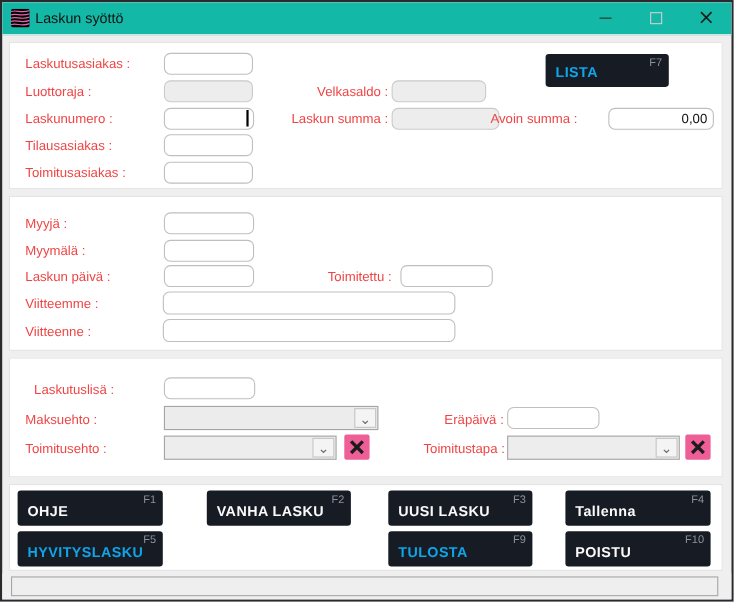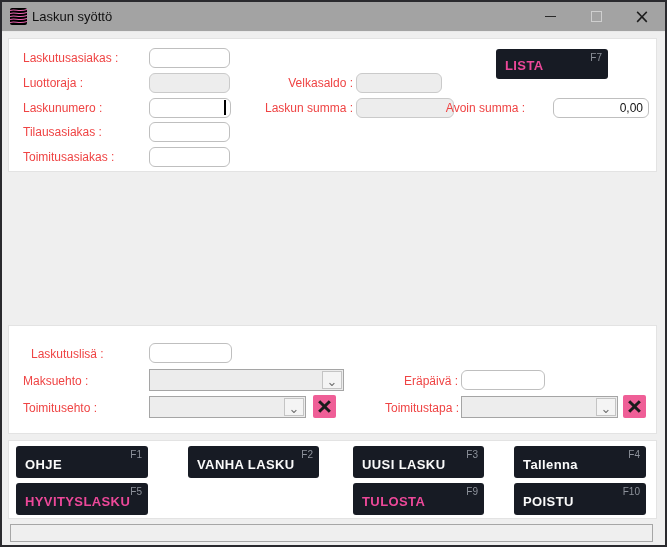--- a/index.html
+++ b/index.html
@@ -1,19 +1,19 @@
 <!DOCTYPE html>
 <html><head>
 <meta charset="utf-8">
 <style>
   html,body{margin:0;padding:0;background:#c9c9c9;font-family:"Liberation Sans","DejaVu Sans",sans-serif;}
   .window{position:relative;width:667px;height:547px;box-sizing:border-box;
           border:2px solid #2a2a2e;background:#efefef;overflow:hidden;}
   
-  .titlebar{position:absolute;left:0;top:0;right:0;height:29px;background:#a3a3a3;
+  .titlebar{position:absolute;left:0;top:0;right:0;height:29px;background:#14b8a6;
             border-bottom:1px solid #e9e9e9;}
   .title-text{position:absolute;left:30px;top:0;height:29px;line-height:29px;
               font-size:13px;color:#111;}
   .app-icon{position:absolute;left:8px;top:6px;width:17px;height:17px;}
   .cap-btn{position:absolute;top:0;width:46px;height:29px;text-align:center;cursor:default;}
   .cap-min{right:92px;} .cap-max{right:46px;} .cap-close{right:0;}
   .min-bar{position:absolute;left:18px;top:14px;width:11px;height:1px;background:#2a2a2a;}
   .max-square{position:absolute;left:18px;top:9px;width:9px;height:9px;border:1px solid #cfcfcf;}
   .close-glyph{display:inline-block;margin-top:2px;font-size:19px;line-height:25px;color:#1b1b1b;
                font-family:"DejaVu Sans",sans-serif;}
@@ -40,21 +40,21 @@
   
   .clear-btn{position:absolute;width:23px;height:23px;background:#ef5f97;border-radius:2px;cursor:pointer;}
   .clear-btn::before,.clear-btn::after{content:"";position:absolute;left:4px;top:10px;width:15px;height:3px;
         background:#1c1c1c;}
   .clear-btn::before{transform:rotate(45deg);} .clear-btn::after{transform:rotate(-45deg);}
   
   .btn{position:absolute;background:#171b24;border-radius:3px;cursor:pointer;}
   .btn-label{position:absolute;left:9px;bottom:6px;font-size:13px;font-weight:bold;
              letter-spacing:.4px;color:#fafafa;white-space:nowrap;}
   .btn .fkey{position:absolute;top:3px;right:6px;font-size:10px;color:#8d929b;}
-  .btn.disabled .btn-label{color:#ec4899;}
+  .btn.disabled .btn-label{color:#0ea5e9;}
   
   .statusbar{position:absolute;left:0;right:0;top:519px;height:24px;background:#efefef;}
   .status-field{position:absolute;left:8px;right:12px;top:3px;height:16px;
                 border:1px solid #a6a6a6;background:#efefef;}
 </style>
 </head>
 <body>
 
 <div class="window">
 
@@ -106,20 +106,39 @@
 
     <span class="fl" style="left:14px;top:108px;">Toimitusasiakas :</span>
     <input class="txt" style="left: 140px; top: 108px; width: 81px;" value="">
 
     <div class="btn disabled" style="left:487px;top:10px;width:112px;height:30px;">
       <span class="btn-label">LISTA</span>
       <span class="fkey">F7</span>
     </div>
   </div>
 
+  <div class="panel p2">
+    <span class="fl" style="left:14px;top:14px;">Myyjä :</span>
+    <input class="txt" style="left: 140px; top: 14px; width: 82px;" value="">
+
+    <span class="fl" style="left:14px;top:39px;">Myymälä :</span>
+    <input class="txt" style="left: 140px; top: 39px; width: 82px;" value="">
+
+    <span class="fl" style="left:14px;top:62px;">Laskun päivä :</span>
+    <input class="txt" style="left: 140px; top: 62px; width: 82px;" value="">
+
+    <span class="fl r" style="left:250px;top:62px;width:97px;">Toimitettu :</span>
+    <input class="txt" style="left: 355px; top: 62px; width: 84px;" value="">
+
+    <span class="fl" style="left:14px;top:87px;">Viitteemme :</span>
+    <input class="txt" style="left: 139px; top: 86px; width: 266px; height: 21px;" value="">
+
+    <span class="fl" style="left:14px;top:112px;">Viitteenne :</span>
+    <input class="txt" style="left: 139px; top: 111px; width: 266px; height: 21px;" value="">
+  </div>
 
   <div class="panel p3">
     <span class="fl" style="left:22px;top:18px;">Laskutuslisä :</span>
     <input class="txt" style="left: 140px; top: 17px; width: 83px;" value="">
 
     <span class="fl" style="left:14px;top:45px;">Maksuehto :</span>
     <div class="combo" style="left:140px;top:43px;width:195px;">
       <div class="combo-btn">
         <span class="chev">⌄</span>
       </div>

